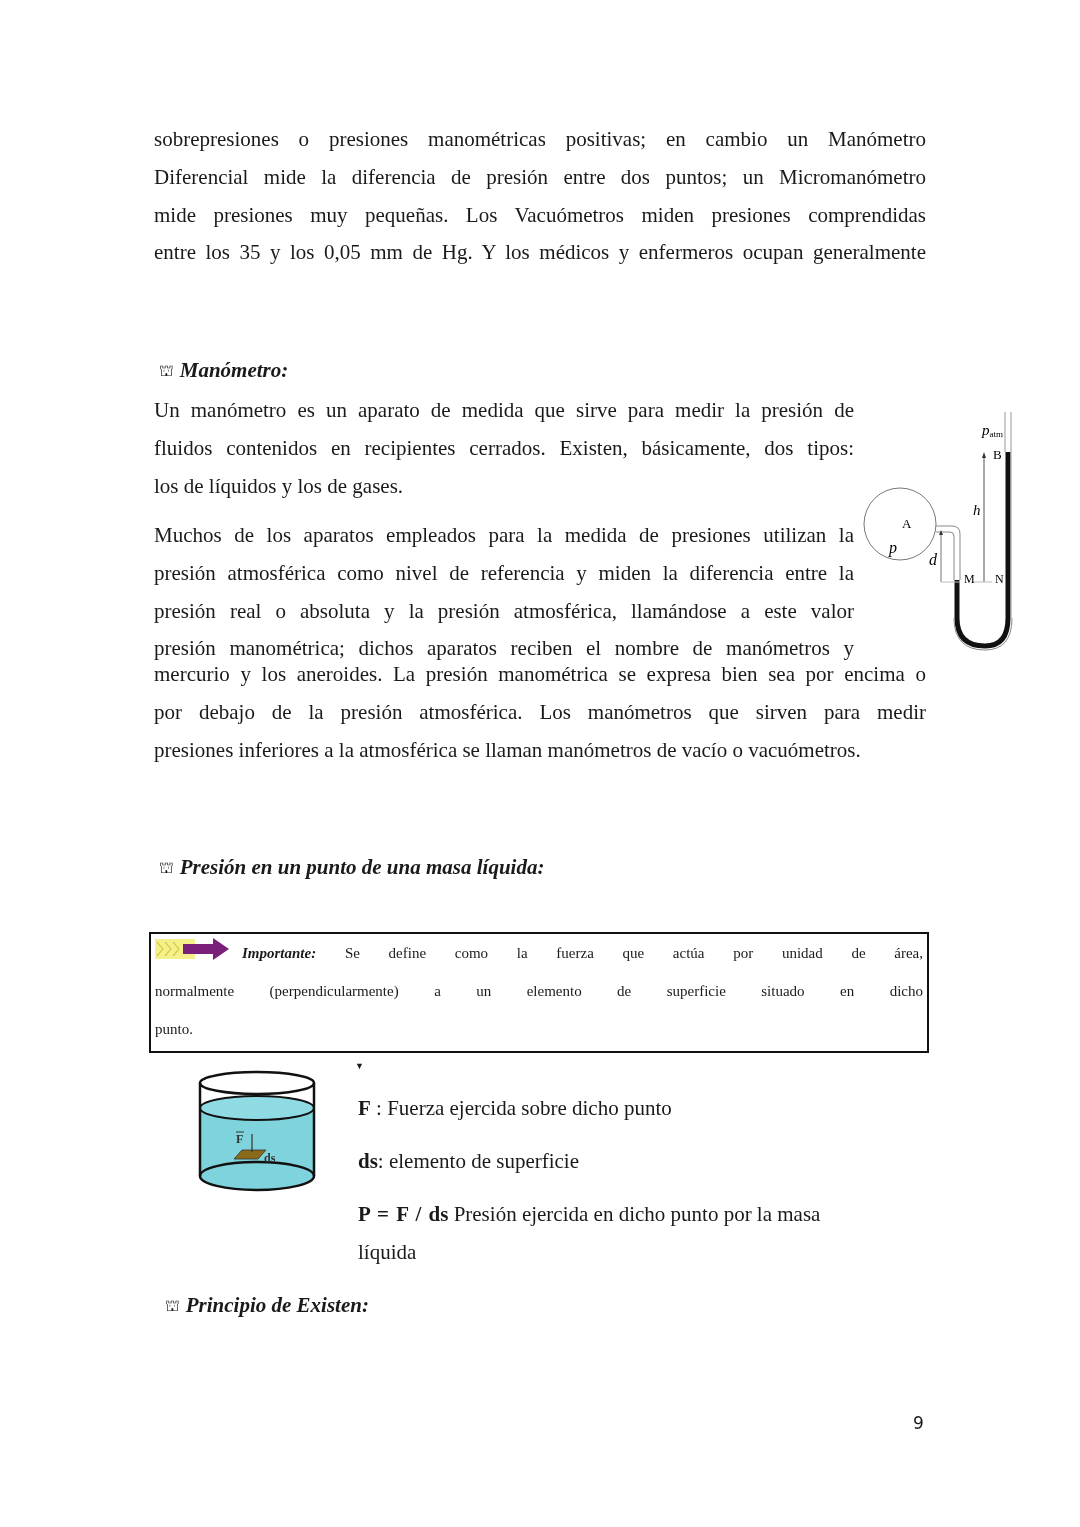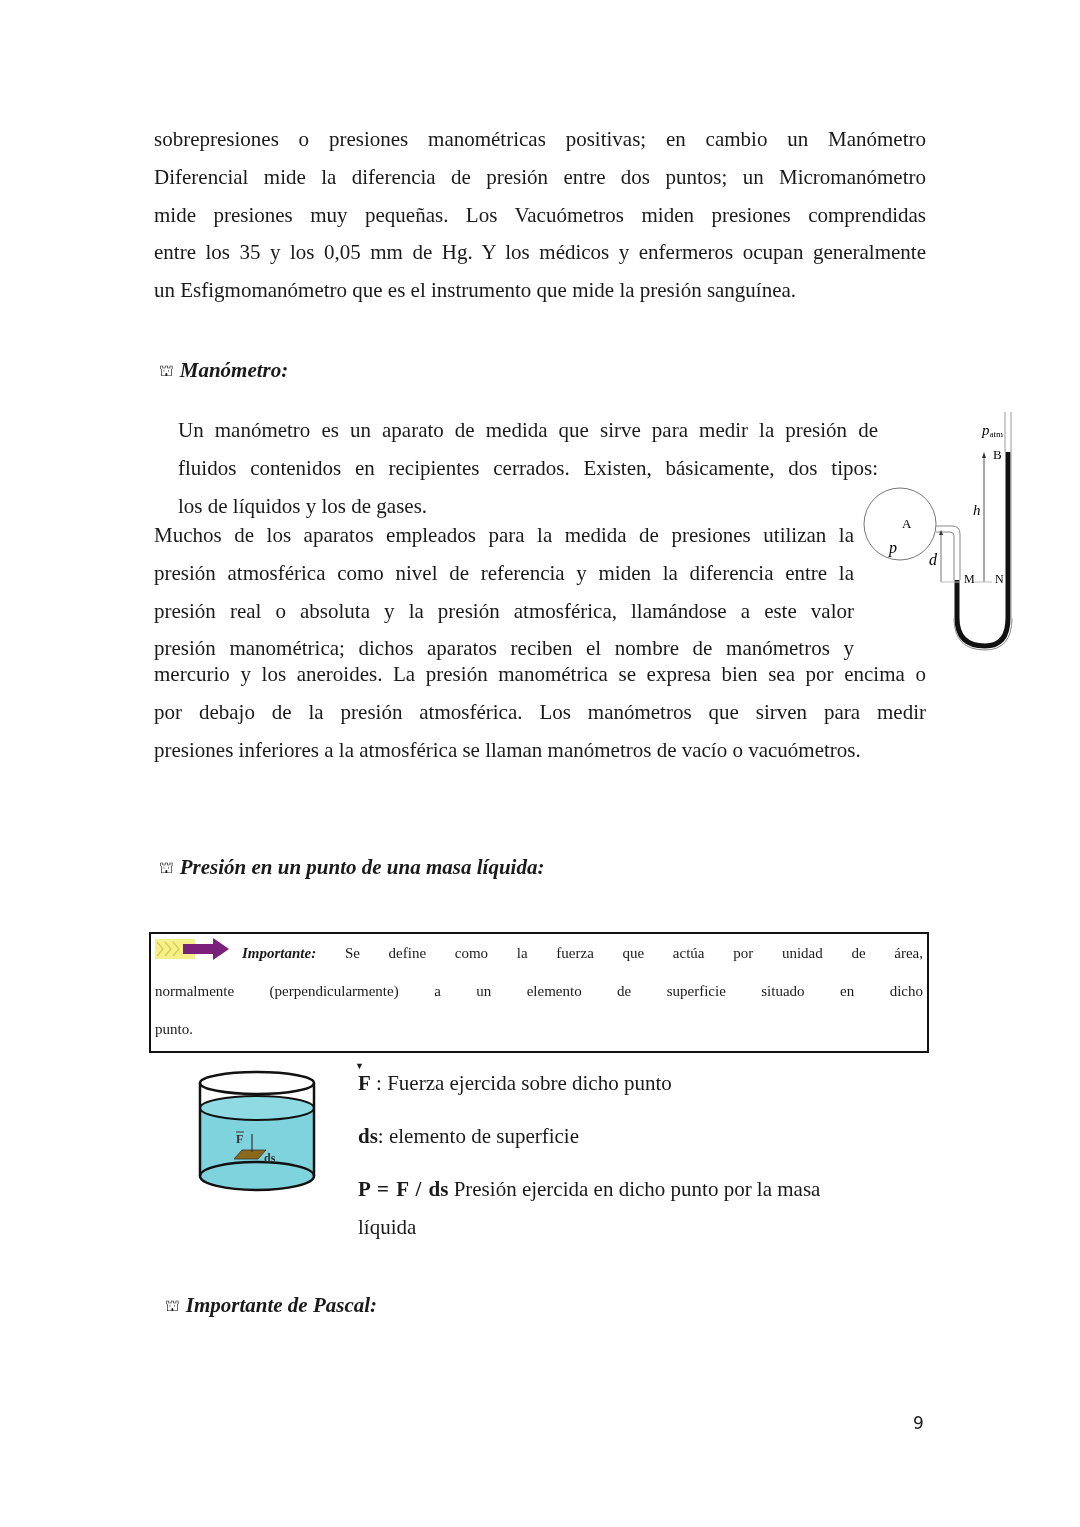--- a/index.html
+++ b/index.html
@@ -14,43 +14,42 @@
   .heading .bullet { font-style: normal; font-weight: normal; font-size: 16px; margin-right: 6px;
                      display: inline-block; vertical-align: 1px; }
   .narrow { width: 700px; }
   .important-box { position: absolute; left: 149px; top: 932px; width: 780px; height: 121px;
                    border: 2px solid #111; box-sizing: border-box; }
   .important-box .inner { position: absolute; left: 4px; top: 0px; right: 4px; font-size: 15px;
                           line-height: 38px; text-align: justify; }
   .important-box .arrow { display: inline-block; width: 75px; height: 26px; vertical-align: -4px;
                           margin-right: 12px; }
   .def-list { position: absolute; left: 358px; top: 1066px; width: 560px; font-size: 21px; }
-  .def-list .row { position: absolute; left: 0; white-space: nowrap; }
+  .def-list .row { position: absolute; left: 0; white-space: nowrap; margin-top: 25px; }
   .page-number { position: absolute; left: 913px; top: 1413px; font-family: "DejaVu Sans", sans-serif;
                  font-size: 17px; }
   svg text { font-family: "Liberation Serif", serif; }
 </style>
 </head>
 <body>
 
 <div class="page">
 
   <div class="text-block" style="top:121px;">
     <p class="justify-last">sobrepresiones o presiones manométricas positivas; en cambio un Manómetro</p>
     <p class="justify-last">Diferencial mide la diferencia de presión entre dos puntos; un Micromanómetro</p>
     <p class="justify-last">mide presiones muy pequeñas. Los Vacuómetros miden presiones comprendidas</p>
     <p class="justify-last">entre los 35 y los 0,05 mm de Hg. Y los médicos y enfermeros ocupan generalmente</p>
-    <p>un Esfigmomanómetro que es el instrumento que mide la presión sanguínea.</p>
   </div>
 
   <div class="heading" style="left:159px; top:358px;">
     <span class="bullet">⛫</span><span>Manómetro:</span>
   </div>
 
-  <div class="text-block narrow" style="top:412px;margin-left:24px;">
+  <div class="text-block narrow" style="top:392px;">
     <p class="justify-last">Un manómetro es un aparato de medida que sirve para medir la presión de</p>
     <p class="justify-last">fluidos contenidos en recipientes cerrados. Existen, básicamente, dos tipos:</p>
     <p>los de líquidos y los de gases.</p>
   </div>
   <div class="text-block narrow" style="top:505px;margin-top:12px;">
     <p class="justify-last">Muchos de los aparatos empleados para la medida de presiones utilizan la</p>
     <p class="justify-last">presión atmosférica como nivel de referencia y miden la diferencia entre la</p>
     <p class="justify-last">presión real o absoluta y la presión atmosférica, llamándose a este valor</p>
     <p class="justify-last">presión manométrica; dichos aparatos reciben el nombre de manómetros y</p>
   </div>
@@ -139,17 +138,17 @@
     <div class="row" style="top:58px;">
       <b>ds</b><span>: elemento de superficie</span>
     </div>
     <div class="row" style="top:111px;">
       <b style="word-spacing:2px;">P = F / ds</b><span> Presión ejercida en dicho punto por la masa</span>
     </div>
     <div class="row" style="top:149px;">líquida</div>
   </div>
 
   <div class="heading" style="left:165px; top:1293px;">
-    <span class="bullet">⛫</span><span>Importante de Pascal:</span>
+    <span class="bullet">⛫</span><span>Principio de Existen:</span>
   </div>
 
   <div class="page-number">9</div>
 </div>
 
 </body></html>

